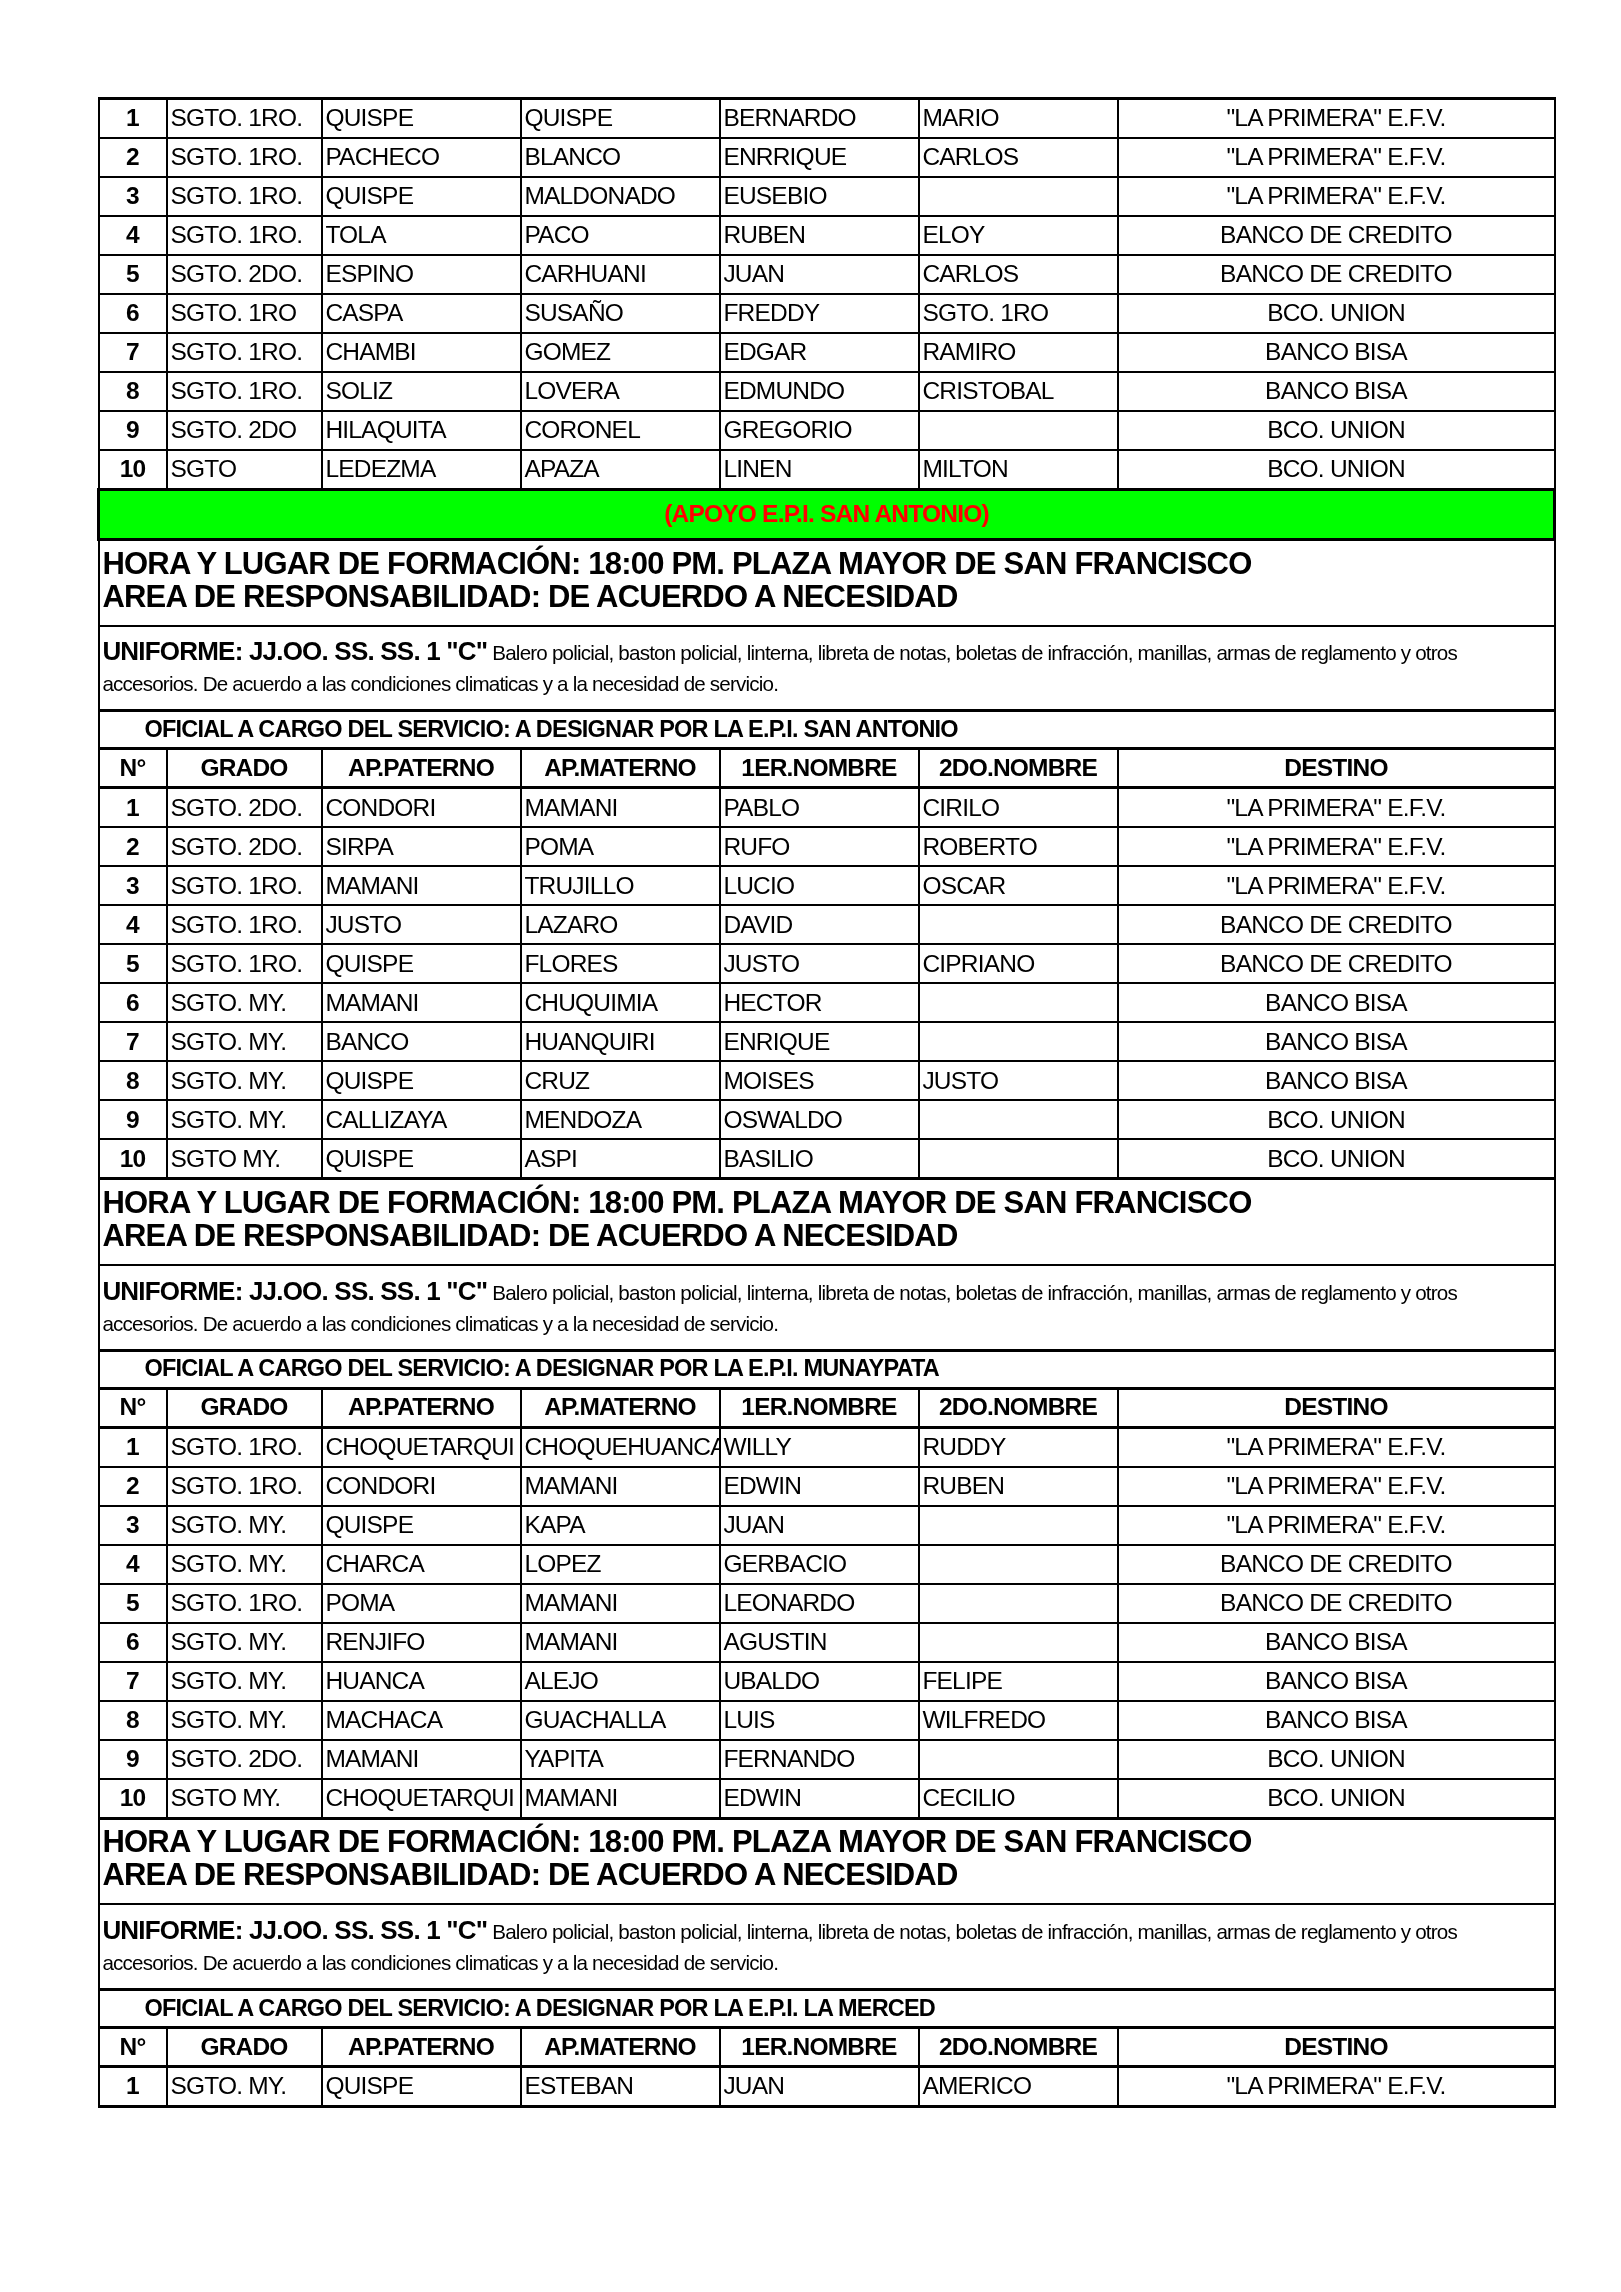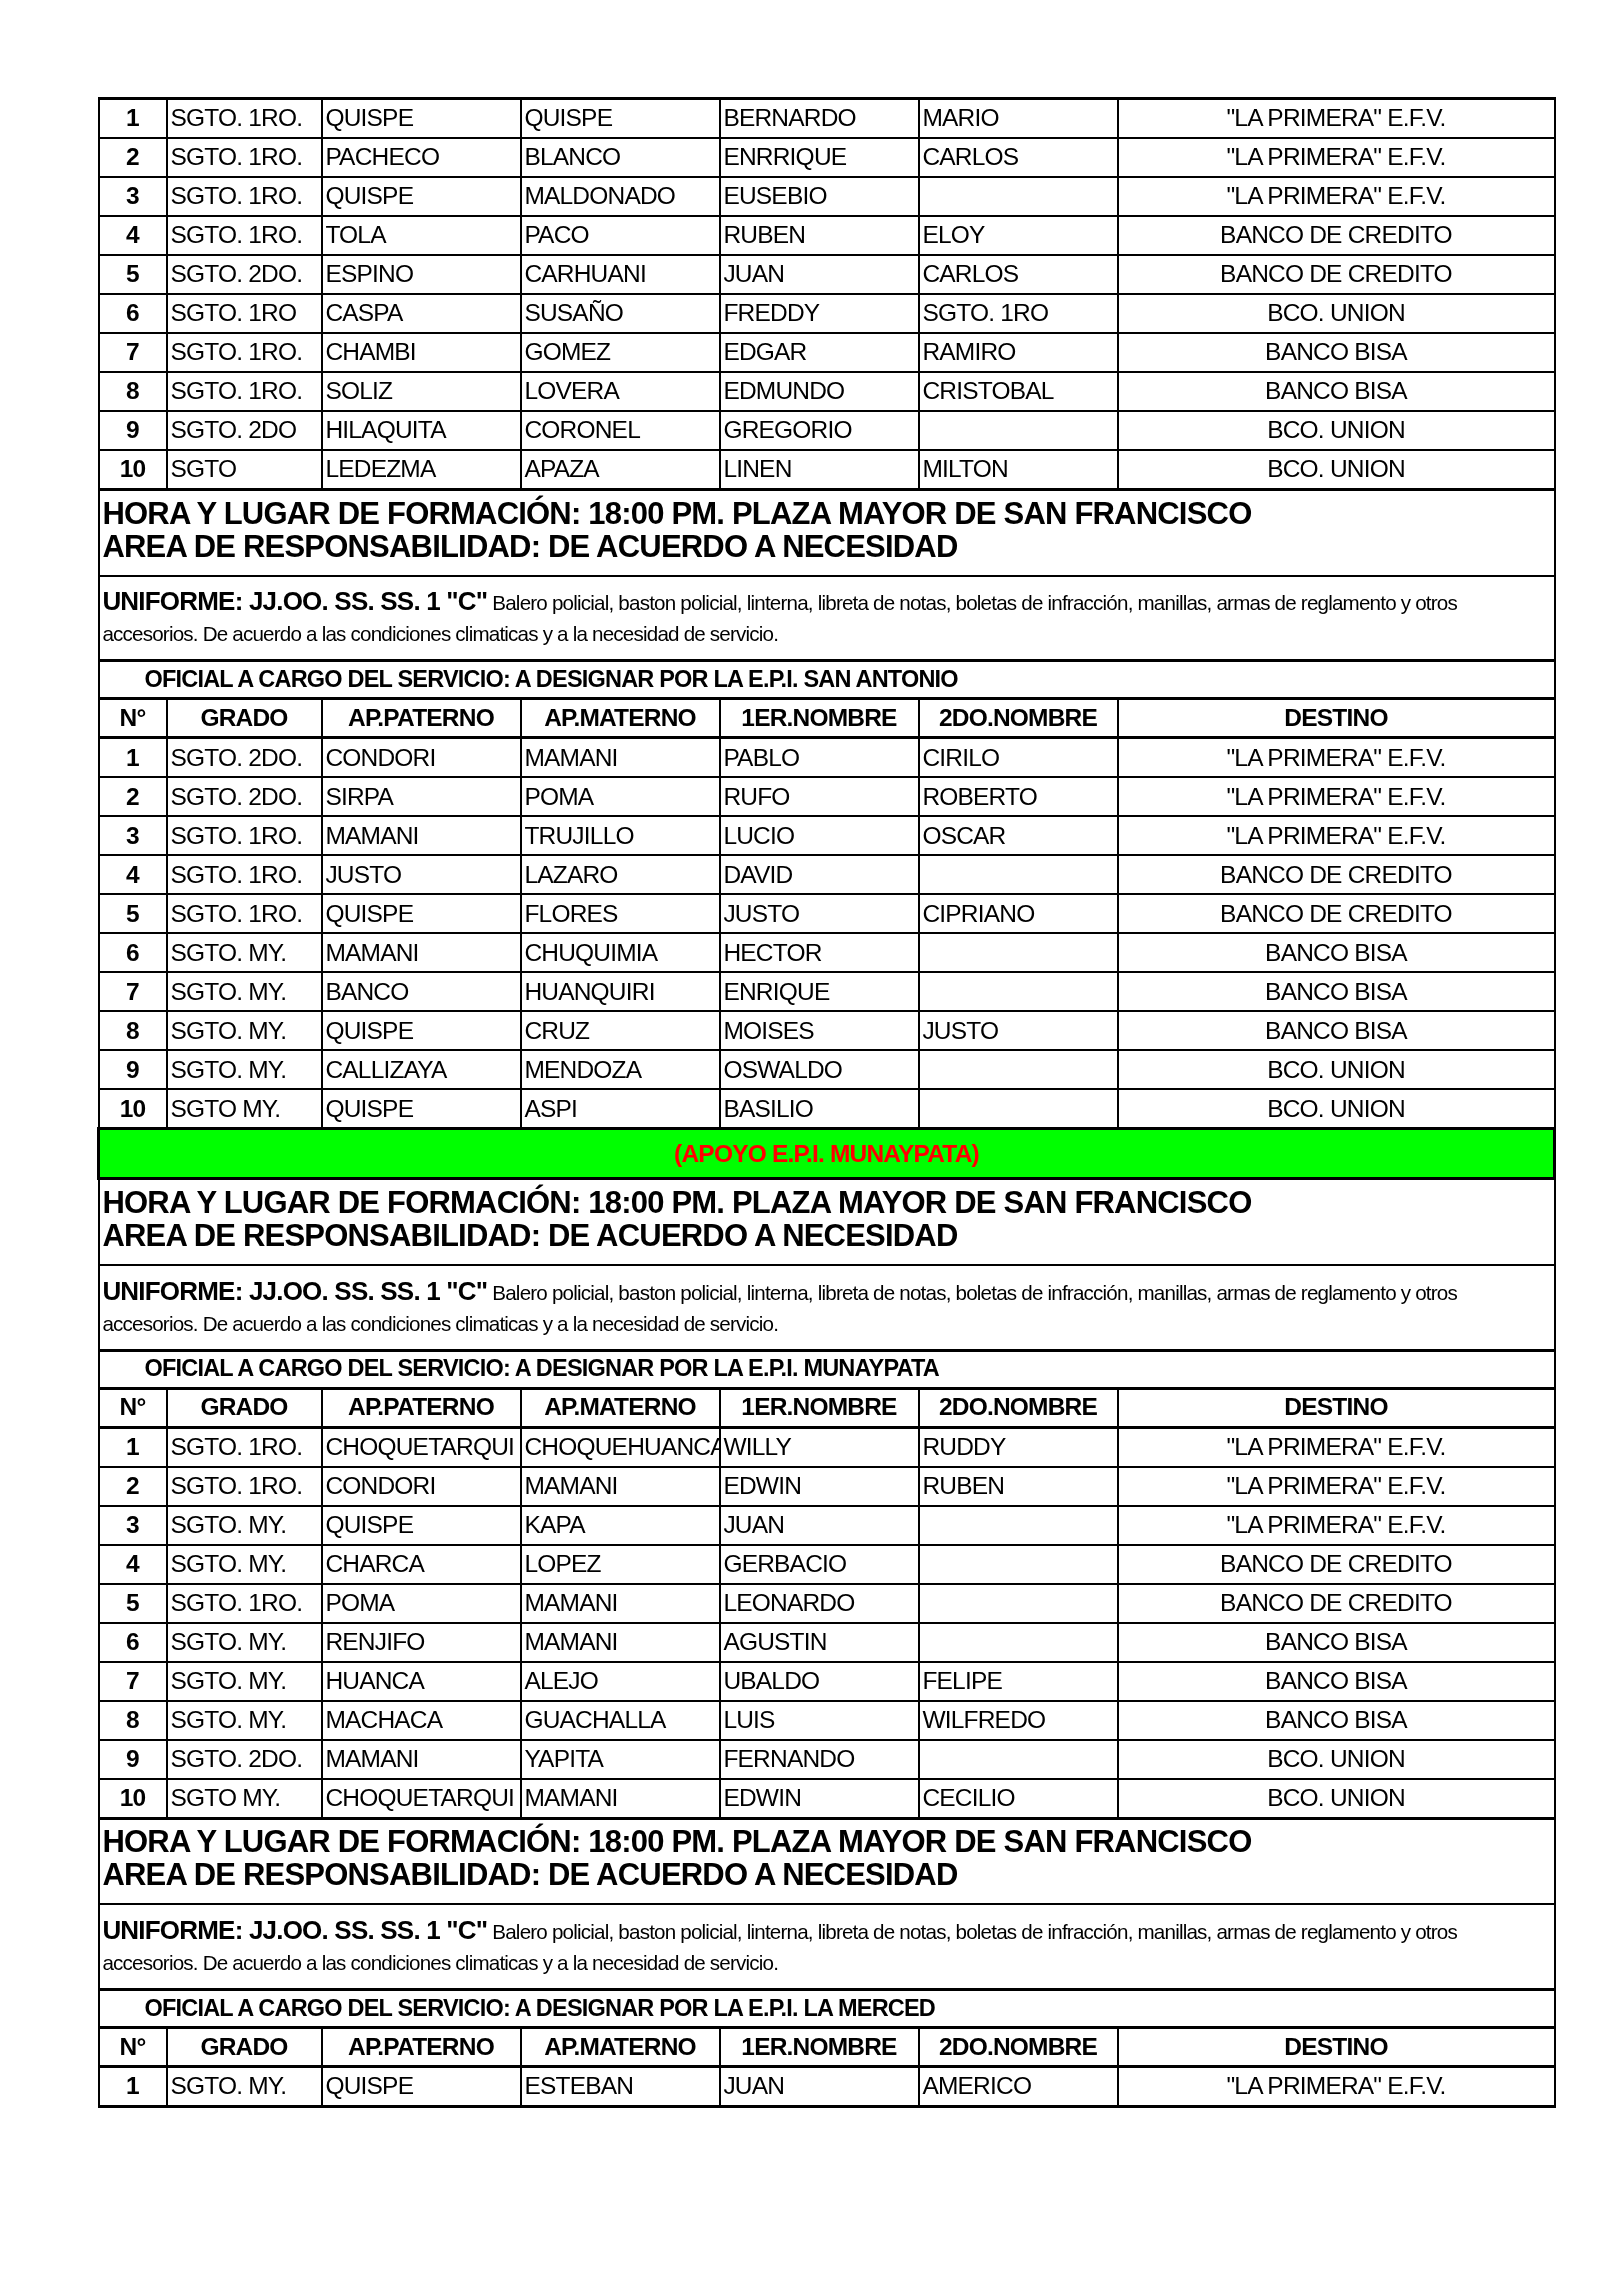--- a/index.html
+++ b/index.html
@@ -117,20 +117,23 @@
         </tr>
         <tr class="last">
           <td class="n">10</td>
           <td>SGTO</td>
           <td>LEDEZMA</td>
           <td>APAZA</td>
           <td>LINEN</td>
           <td>MILTON</td>
           <td class="dest">BCO. UNION</td>
         </tr>
+        <tr class="green">
+          <td colspan="7">(APOYO E.P.I. SAN ANTONIO)</td>
+        </tr>
         <tr class="info">
           <td colspan="7">
             <div>HORA Y LUGAR DE FORMACIÓN: 18:00 PM. PLAZA MAYOR DE SAN FRANCISCO</div>
             <div>AREA DE RESPONSABILIDAD: DE ACUERDO A NECESIDAD</div>
           </td>
         </tr>
         <tr class="uni">
           <td colspan="7"><b>UNIFORME: JJ.OO. SS. SS. 1 "C"</b><span> Balero policial, baston policial, linterna, libreta de notas, boletas de infracción, manillas, armas de reglamento y otros accesorios. De acuerdo a las condiciones climaticas y a la necesidad de servicio.</span></td>
         </tr>
         <tr class="ofi">
@@ -228,23 +231,20 @@
         </tr>
         <tr class="last">
           <td class="n">10</td>
           <td>SGTO MY.</td>
           <td>QUISPE</td>
           <td>ASPI</td>
           <td>BASILIO</td>
           <td></td>
           <td class="dest">BCO. UNION</td>
         </tr>
-        <tr class="green">
-          <td colspan="7">(APOYO E.P.I. MUNAYPATA)</td>
-        </tr>
         <tr class="info">
           <td colspan="7">
             <div>HORA Y LUGAR DE FORMACIÓN: 18:00 PM. PLAZA MAYOR DE SAN FRANCISCO</div>
             <div>AREA DE RESPONSABILIDAD: DE ACUERDO A NECESIDAD</div>
           </td>
         </tr>
         <tr class="uni">
           <td colspan="7"><b>UNIFORME: JJ.OO. SS. SS. 1 "C"</b><span> Balero policial, baston policial, linterna, libreta de notas, boletas de infracción, manillas, armas de reglamento y otros accesorios. De acuerdo a las condiciones climaticas y a la necesidad de servicio.</span></td>
         </tr>
         <tr class="ofi">

